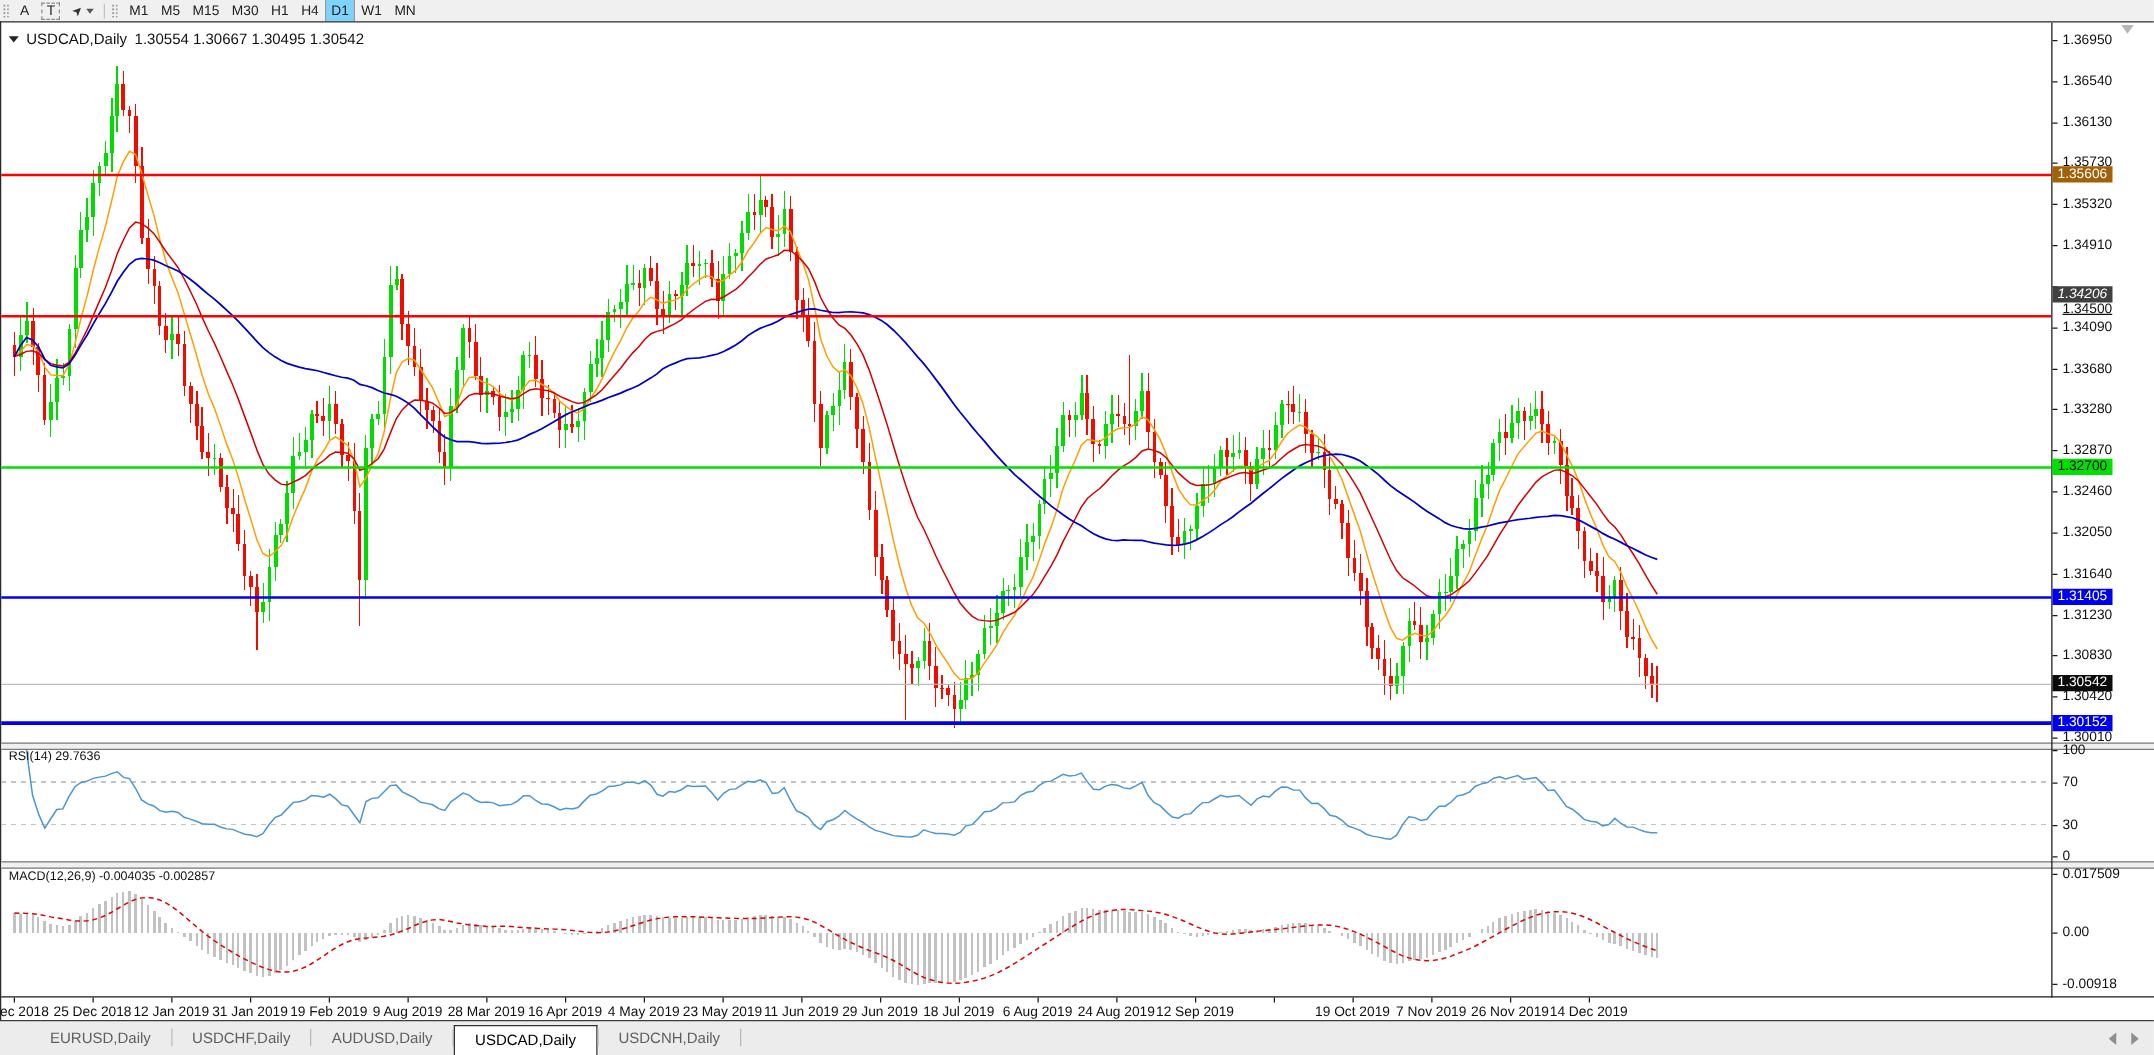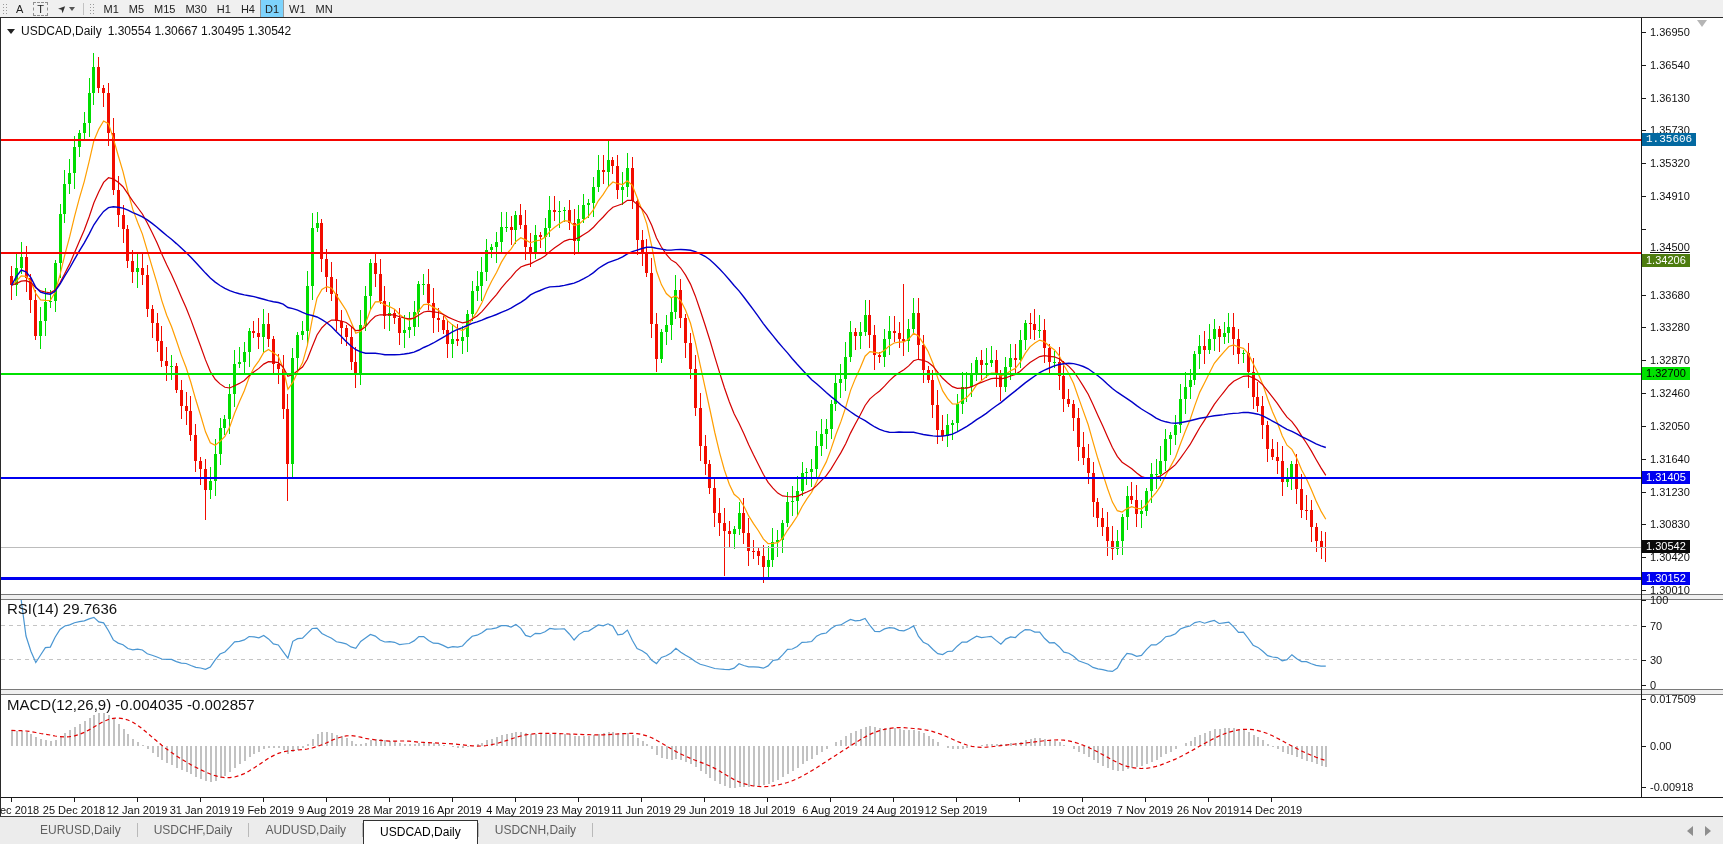--- a/index.html
+++ b/index.html
@@ -19,21 +19,21 @@
   .caret-down{width:0;height:0;border-left:3px solid transparent;border-right:3px solid transparent;
     border-top:4px solid #555;margin-left:3px;}
   
   #chart-area{left:0;top:17px;width:1723px;height:799px;background:#fff;border-top:1px solid #2a2a2a;
     border-left:1px solid #2a2a2a;box-sizing:border-box;}
   #title-row{left:6px;top:6px;font-size:12px;color:#111;display:flex;align-items:center;gap:6px;}
   #title-caret{width:0;height:0;border-left:4px solid transparent;border-right:4px solid transparent;
     border-top:5px solid #222;}
   #shift-marker{left:1696px;top:2px;width:0;height:0;border-left:5px solid transparent;
     border-right:5px solid transparent;border-top:7px solid #b5b5b5;}
-  .pane-label{font-size:15px;color:#111;}
+  .pane-label{font-size:10px;color:#111;}
   .axis-line-v{left:1640px;top:0;width:1px;height:780px;background:#1a1a1a;}
   .axis-line-h{left:0;top:779px;width:1723px;height:1px;background:#1a1a1a;}
   .sep{left:0;width:1723px;height:4px;background:#f0f0f0;border-top:1px solid #7a7a7a;
     border-bottom:1px solid #7a7a7a;box-sizing:content-box;}
   .tick{left:1641px;width:4px;height:1px;background:#1a1a1a;}
   .ticklbl{left:1649px;font-size:11px;color:#111;height:12px;line-height:12px;white-space:nowrap;}
   .badge{left:1641px;font-size:11px;height:13px;line-height:13px;padding:0 4px;white-space:nowrap;}
   .lvl{left:0;width:1640px;}
   .datelbl{top:786px;font-size:11px;color:#111;transform:translateX(-50%);white-space:nowrap;}
   .datetick{top:780px;width:1px;height:4px;background:#1a1a1a;}
@@ -1013,23 +1013,23 @@
     <div class="datelbl" style="left: 1018px; position: absolute; margin-top: 32px;">1 Oct 2019</div>
     <div class="datetick" style="left: 1081px; position: absolute;"></div>
     <div class="datelbl" style="left: 1081px; position: absolute;">19 Oct 2019</div>
     <div class="datetick" style="left: 1144px; position: absolute;"></div>
     <div class="datelbl" style="left: 1144px; position: absolute;">7 Nov 2019</div>
     <div class="datetick" style="left: 1207px; position: absolute;"></div>
     <div class="datelbl" style="left: 1207px; position: absolute;">26 Nov 2019</div>
     <div class="datetick" style="left: 1270px; position: absolute;"></div>
     <div class="datelbl" style="left: 1270px; position: absolute;">14 Dec 2019</div>
     <div class="lvl" style="top: 121.058px; height: 2px; background: rgb(245, 4, 0); position: absolute;"></div>
-    <div class="badge" style="top: 115.058px; background: #0369a1; color: rgb(255, 255, 255); position: absolute; font-family: Liberation Mono, monospace;">1.35606</div>
+    <div class="badge" style="top: 115.058px; background: #a16207; color: rgb(255, 255, 255); position: absolute;">1.35606</div>
     <div class="lvl" style="top: 233.618px; height: 2px; background: rgb(245, 4, 0); position: absolute;"></div>
-    <div class="badge" style="top: 236px; background: #4d7c0f; color: rgb(255, 255, 255); position: absolute;">1.34206</div>
+    <div class="badge" style="top: 211px; background: #404040; color: rgb(255, 255, 255); position: absolute; font-style: italic;">1.34206</div>
     <div class="lvl" style="top: 354.7px; height: 2px; background: rgb(0, 225, 0); position: absolute;"></div>
     <div class="badge" style="top: 348.7px; background: rgb(0, 225, 0); color: rgb(0, 0, 0); position: absolute;">1.32700</div>
     <div class="lvl" style="top: 458.818px; height: 2px; background: rgb(0, 0, 240); position: absolute;"></div>
     <div class="badge" style="top: 452.818px; background: rgb(0, 0, 240); color: rgb(255, 255, 255); position: absolute;">1.31405</div>
     <div class="lvl" style="top: 559.059px; height: 3px; background: rgb(0, 0, 240); position: absolute;"></div>
     <div class="badge" style="top: 553.559px; background: rgb(0, 0, 240); color: rgb(255, 255, 255); position: absolute;">1.30152</div>
     <div class="lvl" style="top: 529.203px; height: 1px; background: rgb(188, 188, 188); position: absolute;"></div>
     <div class="badge" style="top: 522.203px; background: rgb(10, 10, 10); color: rgb(255, 255, 255); position: absolute;">1.30542</div>
   </div>
 

